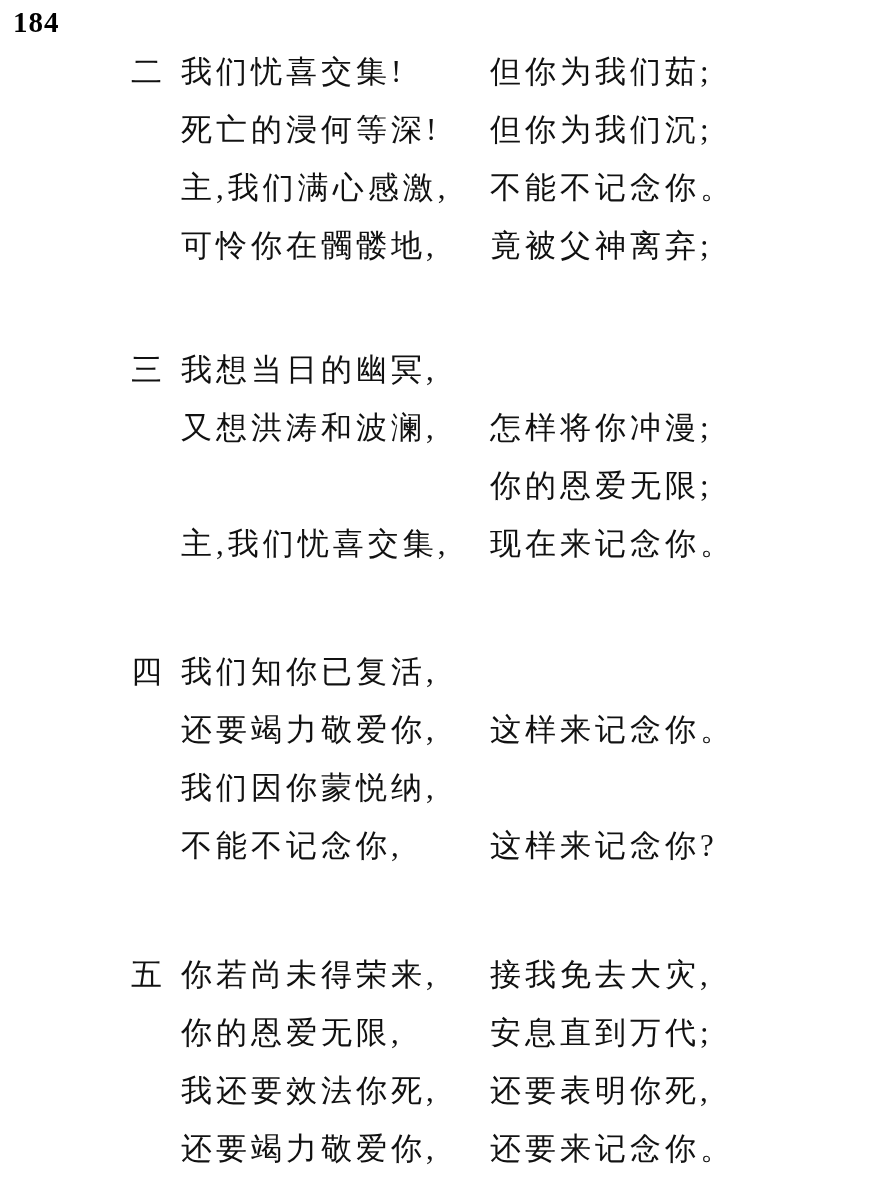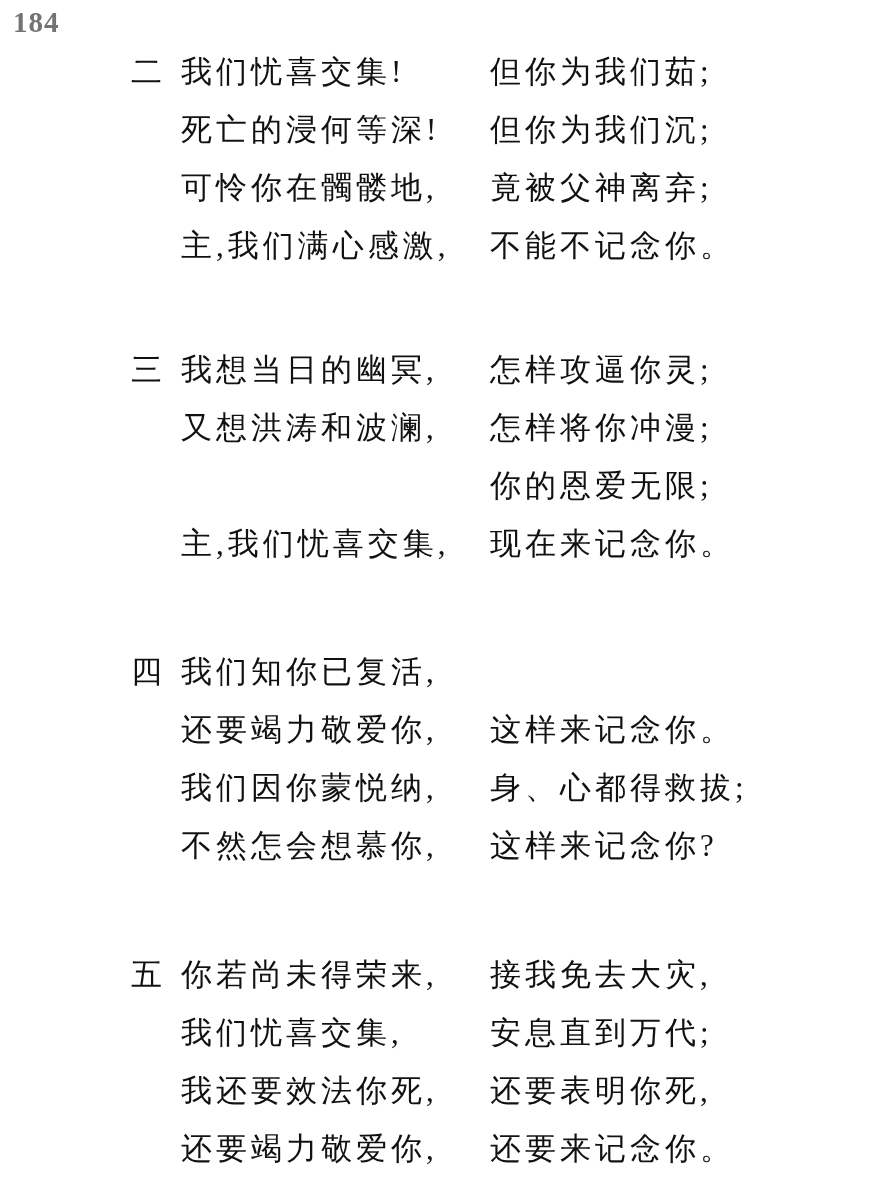--- a/index.html
+++ b/index.html
@@ -13,21 +13,21 @@
     font-family: "Liberation Serif", "DejaVu Serif", serif;
     color: #111111;
   }
   .page-number {
     position: absolute;
     left: 13px;
     top: 6px;
     font-size: 29px;
     font-weight: bold;
     letter-spacing: 1px;
-    color: #737373;
+    color: #000000;
   }
   .stanza {
     position: absolute;
     left: 0;
     width: 885px;
   }
   .stanza-2 { top: 43px; }
   .stanza-3 { top: 341px; }
   .stanza-4 { top: 643px; }
   .stanza-5 { top: 946px; }
@@ -59,34 +59,33 @@
     <div class="row">
       <span class="vnum">二</span>
       <span class="lcol">我们忧喜交集!</span>
       <span class="rcol">但你为我们茹;</span>
     </div>
     <div class="row">
       <span class="lcol">死亡的浸何等深!</span>
       <span class="rcol">但你为我们沉;</span>
     </div>
     <div class="row">
+      <span class="lcol">主,我们满心感激,</span>
+      <span class="rcol">不能不记念你。</span>
+    </div>
+    <div class="row">
       <span class="lcol">可怜你在髑髅地,</span>
       <span class="rcol">竟被父神离弃;</span>
-    </div>
-    <div class="row">
-      <span class="lcol">主,我们满心感激,</span>
-      <span class="rcol">不能不记念你。</span>
     </div>
   </section>
 
   <section class="stanza stanza-3">
     <div class="row">
       <span class="vnum">三</span>
       <span class="lcol">我想当日的幽冥,</span>
-      <span class="rcol">怎样攻逼你灵;</span>
     </div>
     <div class="row">
       <span class="lcol">又想洪涛和波澜,</span>
       <span class="rcol">怎样将你冲漫;</span>
     </div>
     <div class="row">
       <span class="rcol">你的恩爱无限;</span>
     </div>
     <div class="row">
       <span class="lcol">主,我们忧喜交集,</span>
@@ -98,36 +97,35 @@
     <div class="row">
       <span class="vnum">四</span>
       <span class="lcol">我们知你已复活,</span>
     </div>
     <div class="row">
       <span class="lcol">还要竭力敬爱你,</span>
       <span class="rcol">这样来记念你。</span>
     </div>
     <div class="row">
       <span class="lcol">我们因你蒙悦纳,</span>
-      <span class="rcol">身、心都得救拔;</span>
     </div>
     <div class="row">
-      <span class="lcol">不然怎会想慕你,</span>
+      <span class="lcol">不能不记念你,</span>
       <span class="rcol">这样来记念你?</span>
     </div>
   </section>
 
   <section class="stanza stanza-5">
     <div class="row">
       <span class="vnum">五</span>
       <span class="lcol">你若尚未得荣来,</span>
       <span class="rcol">接我免去大灾,</span>
     </div>
     <div class="row">
-      <span class="lcol">我们忧喜交集,</span>
+      <span class="lcol">你的恩爱无限,</span>
       <span class="rcol">安息直到万代;</span>
     </div>
     <div class="row">
       <span class="lcol">我还要效法你死,</span>
       <span class="rcol">还要表明你死,</span>
     </div>
     <div class="row">
       <span class="lcol">还要竭力敬爱你,</span>
       <span class="rcol">还要来记念你。</span>
     </div>

